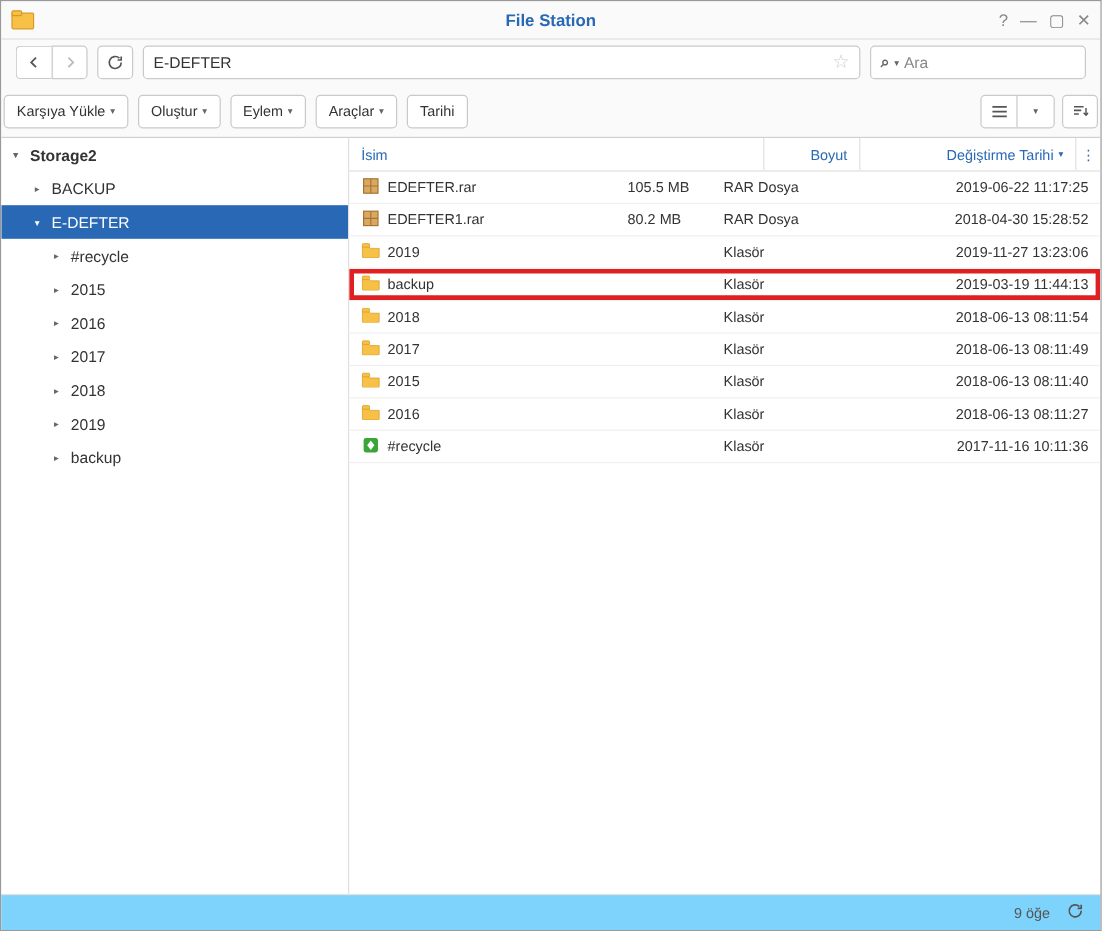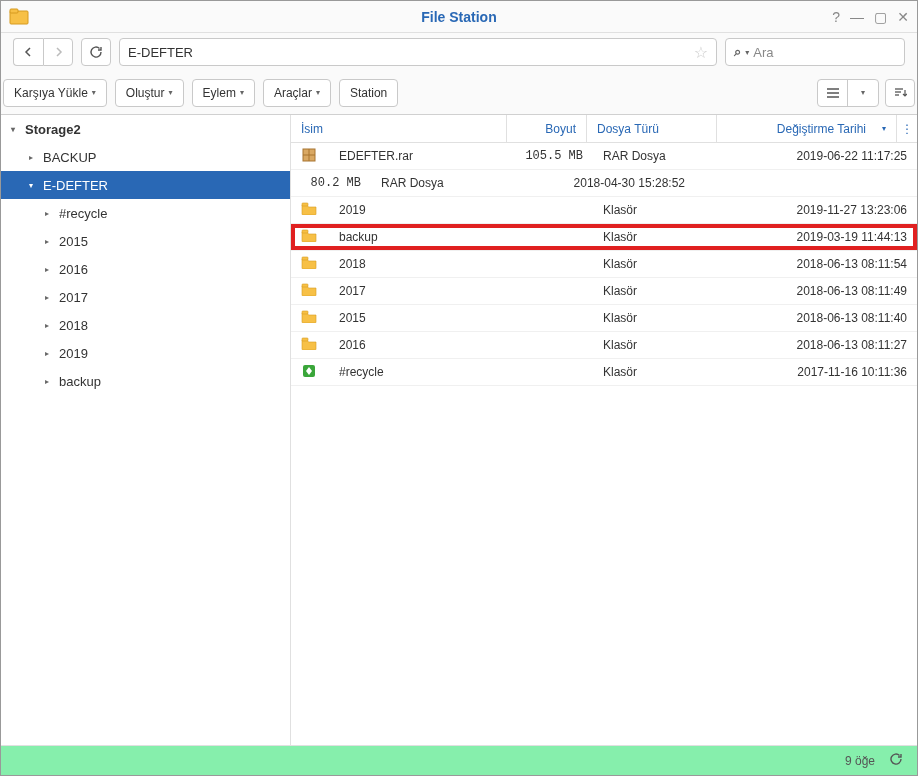--- a/index.html
+++ b/index.html
@@ -41,33 +41,33 @@
   .tree-row.selected .tri { color: #fff; }
   .tree-row.lvl1 { padding-left: 28px; }
   .tree-row.lvl2 { padding-left: 44px; }
   
   .content { flex: 1; display: flex; flex-direction: column; }
   .col-headers { display: flex; height: 28px; border-bottom: 1px solid #e0e0e0; font-size: 12px; color: #2968b5; align-items: center; }
   .col-headers > div { padding: 0 10px; border-right: 1px solid #e0e0e0; height: 100%; display: flex; align-items: center; }
   .col-name { flex: 1; }
   .col-size { width: 80px; justify-content: flex-end; }
   .col-type { width: 130px; }
-  .col-date { width: 180px; justify-content: flex-end; gap: 16px; }
+  .col-date { width: 180px; justify-content: flex-end; gap: 4px; }
   .col-more { width: 14px; justify-content: center; border-right: none !important; }
   
   .file-list { flex: 1; overflow-y: auto; font-size: 12px; color: #333; }
   .file-row { display: flex; height: 27px; align-items: center; border-bottom: 1px solid #f0f0f0; }
   .file-row > div { padding: 0 10px; }
-  .file-row .cell-name { flex: 1; display: flex; align-items: center; gap: 22px; }
-  .file-row .cell-size { width: 80px; text-align: right; font-family: Liberation Mono, monospace; }
+  .file-row .cell-name { flex: 1; display: flex; align-items: center; gap: 6px; }
+  .file-row .cell-size { width: 80px; text-align: left; }
   .file-row .cell-type { width: 130px; }
   .file-row .cell-date { width: 194px; text-align: right; }
   .file-row.highlighted { box-shadow: inset 0 0 0 4px #e02020; }
   
-  .statusbar { height: 30px; border-top: 1px solid #e0e0e0; background: #86efac; display: flex; align-items: center; justify-content: flex-end; padding: 0 14px; font-size: 12px; color: #555; gap: 14px; }
+  .statusbar { height: 30px; border-top: 1px solid #e0e0e0; background: #7dd3fc; display: flex; align-items: center; justify-content: flex-end; padding: 0 14px; font-size: 12px; color: #555; gap: 14px; }
   
   .icon-folder { width: 16px; height: 13px; }
   .icon-rar { width: 16px; height: 16px; }
   .icon-recycle { width: 16px; height: 16px; }
 </style>
 </head>
 <body>
 
 <div class="titlebar">
   <span class="app-icon">
@@ -125,21 +125,21 @@
     </div>
   <div class="tb-btn">
       <span>Eylem</span>
       <span class="caret">▾</span>
     </div>
   <div class="tb-btn">
       <span>Araçlar</span>
       <span class="caret">▾</span>
     </div>
   <div class="tb-btn">
-      <span>Station</span>
+      <span>Tarihi</span>
     </div>
   <div class="tb-right">
     <div class="tb-icon-group">
       <div class="tb-icon">
           <svg width="14" height="12" viewBox="0 0 14 12">
             <line x1="1" y1="2" x2="13" y2="2" stroke="#555" stroke-width="1.5"></line>
             <line x1="1" y1="6" x2="13" y2="6" stroke="#555" stroke-width="1.5"></line>
             <line x1="1" y1="10" x2="13" y2="10" stroke="#555" stroke-width="1.5"></line>
           </svg>
         </div>
@@ -205,23 +205,20 @@
   </div>
 
   <div class="content">
     <div class="col-headers">
       <div class="col-name">
           <span>İsim</span>
         </div>
       <div class="col-size">
           <span>Boyut</span>
         </div>
-      <div class="col-type">
-          <span>Dosya Türü</span>
-        </div>
       <div class="col-date">
           <span>Değiştirme Tarihi</span>
           <span style="font-size:8px;">▾</span>
         </div>
       <div class="col-more">⋮</div>
     </div>
     <div class="file-list" id="file-list">
         <div class="file-row">
           <div class="cell-name">
             <span><svg class="icon-rar" viewBox="0 0 16 16">
@@ -229,20 +226,28 @@
                 <line x1="8" y1="2" x2="8" y2="14" stroke="#a87530"></line>
                 <line x1="2" y1="8" x2="14" y2="8" stroke="#a87530"></line>
               </svg></span>
             <span>EDEFTER.rar</span>
           </div>
           <div class="cell-size">105.5 MB</div>
           <div class="cell-type">RAR Dosya</div>
           <div class="cell-date">2019-06-22 11:17:25</div>
         </div>
         <div class="file-row">
+          <div class="cell-name">
+            <span><svg class="icon-rar" viewBox="0 0 16 16">
+                <rect x="2" y="2" width="12" height="12" fill="#d9a863" stroke="#a87530"></rect>
+                <line x1="8" y1="2" x2="8" y2="14" stroke="#a87530"></line>
+                <line x1="2" y1="8" x2="14" y2="8" stroke="#a87530"></line>
+              </svg></span>
+            <span>EDEFTER1.rar</span>
+          </div>
           <div class="cell-size">80.2 MB</div>
           <div class="cell-type">RAR Dosya</div>
           <div class="cell-date">2018-04-30 15:28:52</div>
         </div>
         <div class="file-row">
           <div class="cell-name">
             <span><svg class="icon-folder" viewBox="0 0 16 13">
                 <path d="M1 3 h5 l1.5 2 H15 v7 a1 1 0 0 1 -1 1 H2 a1 1 0 0 1 -1 -1 Z" fill="#f7c046" stroke="#d69a1f" stroke-width="0.6"></path>
                 <rect x="1" y="1" width="6" height="3" rx="0.8" fill="#f7c046" stroke="#d69a1f" stroke-width="0.6"></rect>
               </svg></span>

